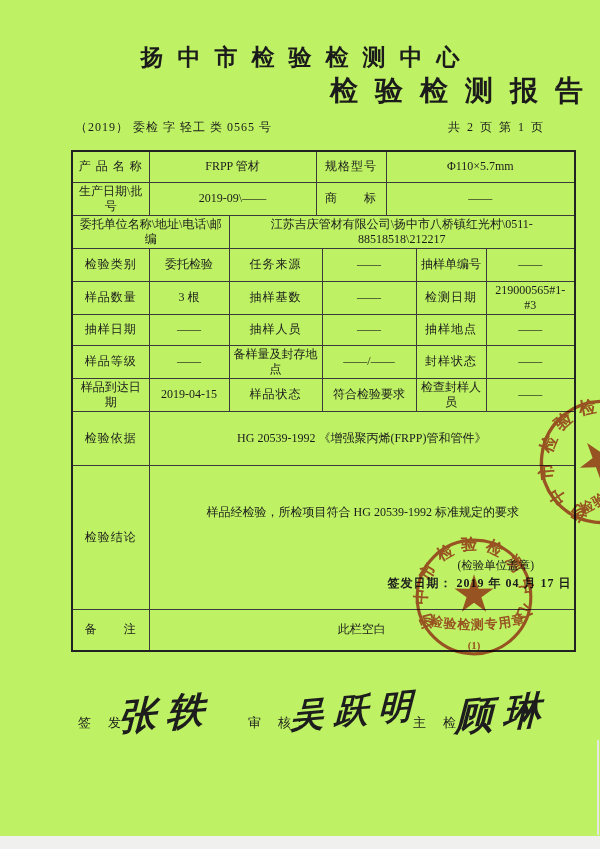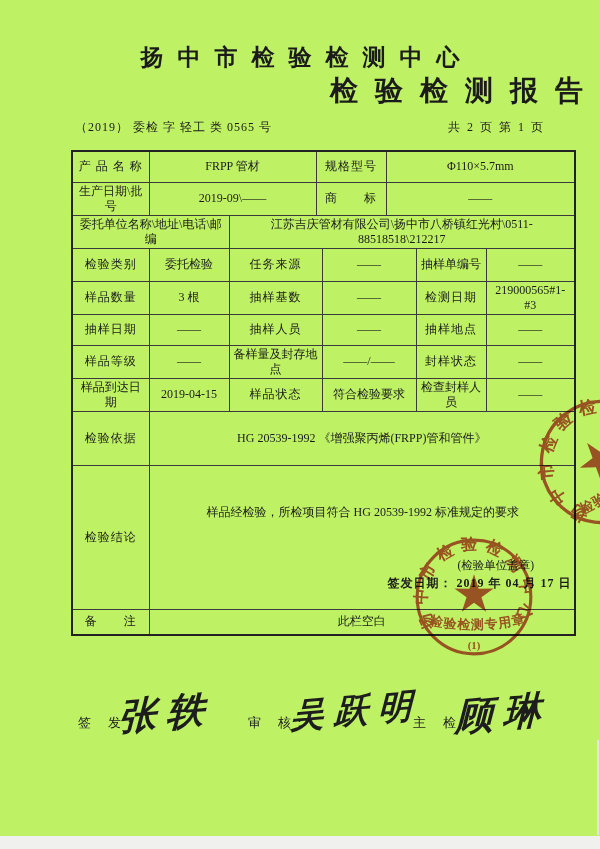--- a/index.html
+++ b/index.html
@@ -141,21 +141,21 @@
       <td class="lbl">检验结论</td>
       <td colspan="7" class="concl">
         <div class="concl-text">样品经检验，所检项目符合 HG 20539-1992 标准规定的要求</div>
         <div class="seal-note">(检验单位盖章)</div>
         <div class="issue-line">
           <span>签发日期：</span>
           <span>2019 年 04 月 17 日</span>
         </div>
       </td>
     </tr>
-    <tr style="height:26px">
+    <tr style="height:42px">
       <td class="lbl">备　　注</td>
       <td colspan="7" class="leftal">此栏空白</td>
     </tr>
   </tbody>
     </table>
 
   <div class="sig-row">
     <span class="sig-label" style="left:78px">签　发：</span>
     <span class="sig-name" style="left:118px">张轶</span>
     <span class="sig-label" style="left:248px">审　核：</span>

